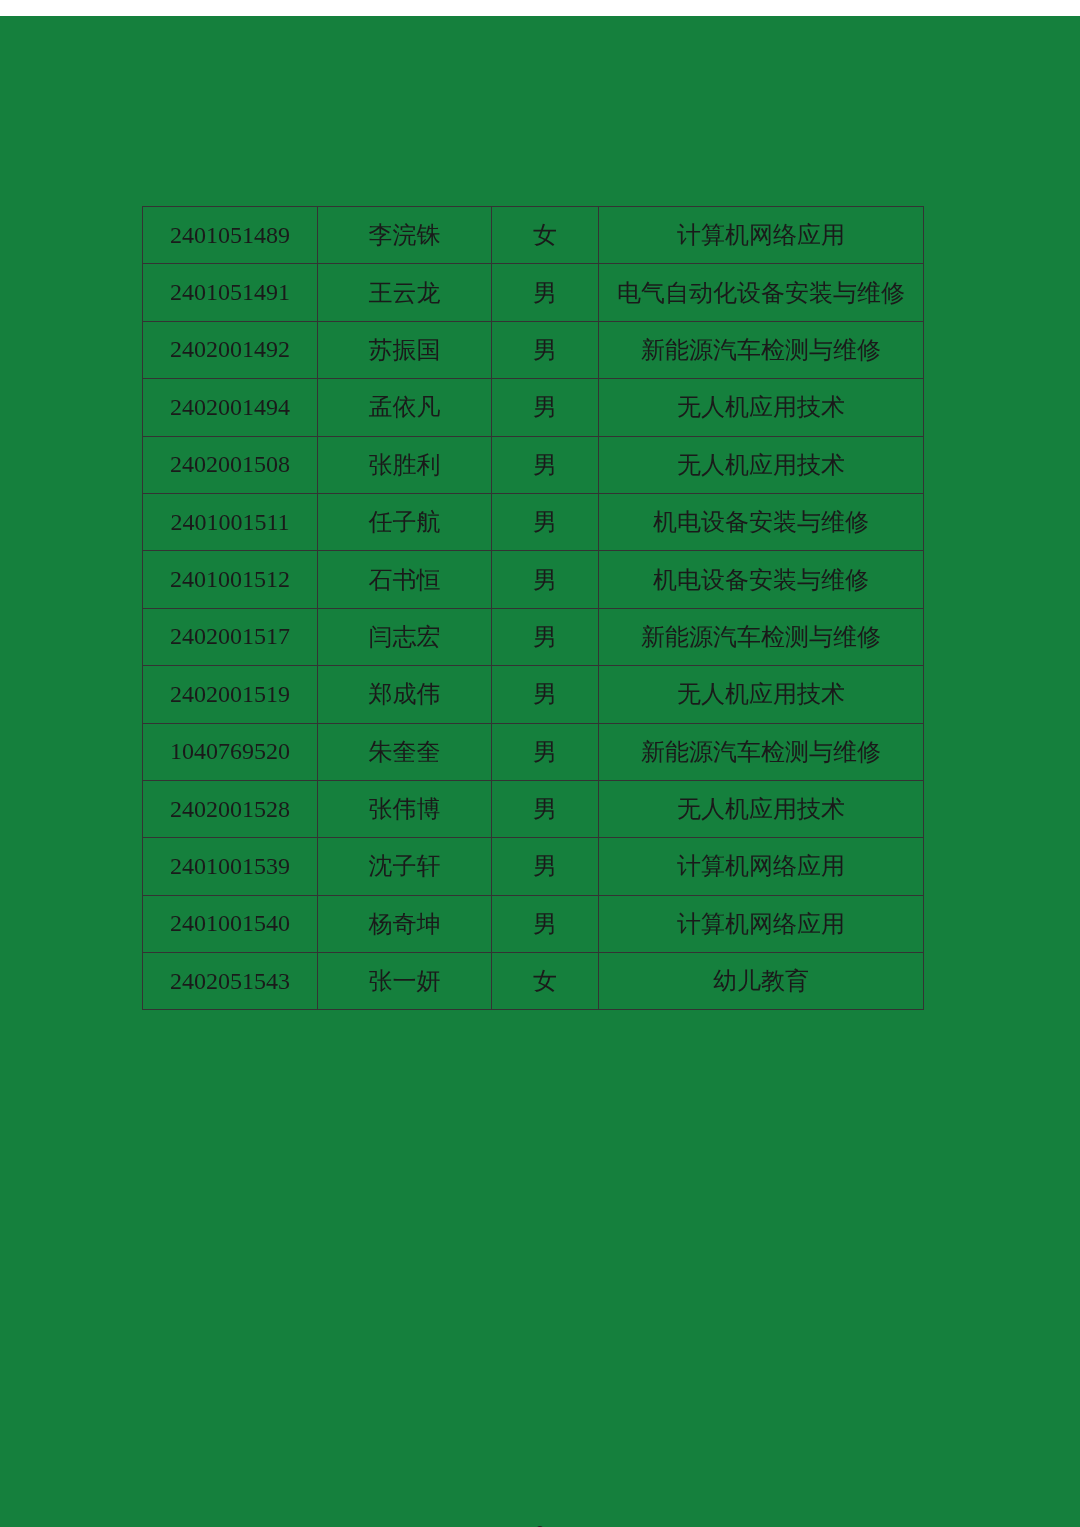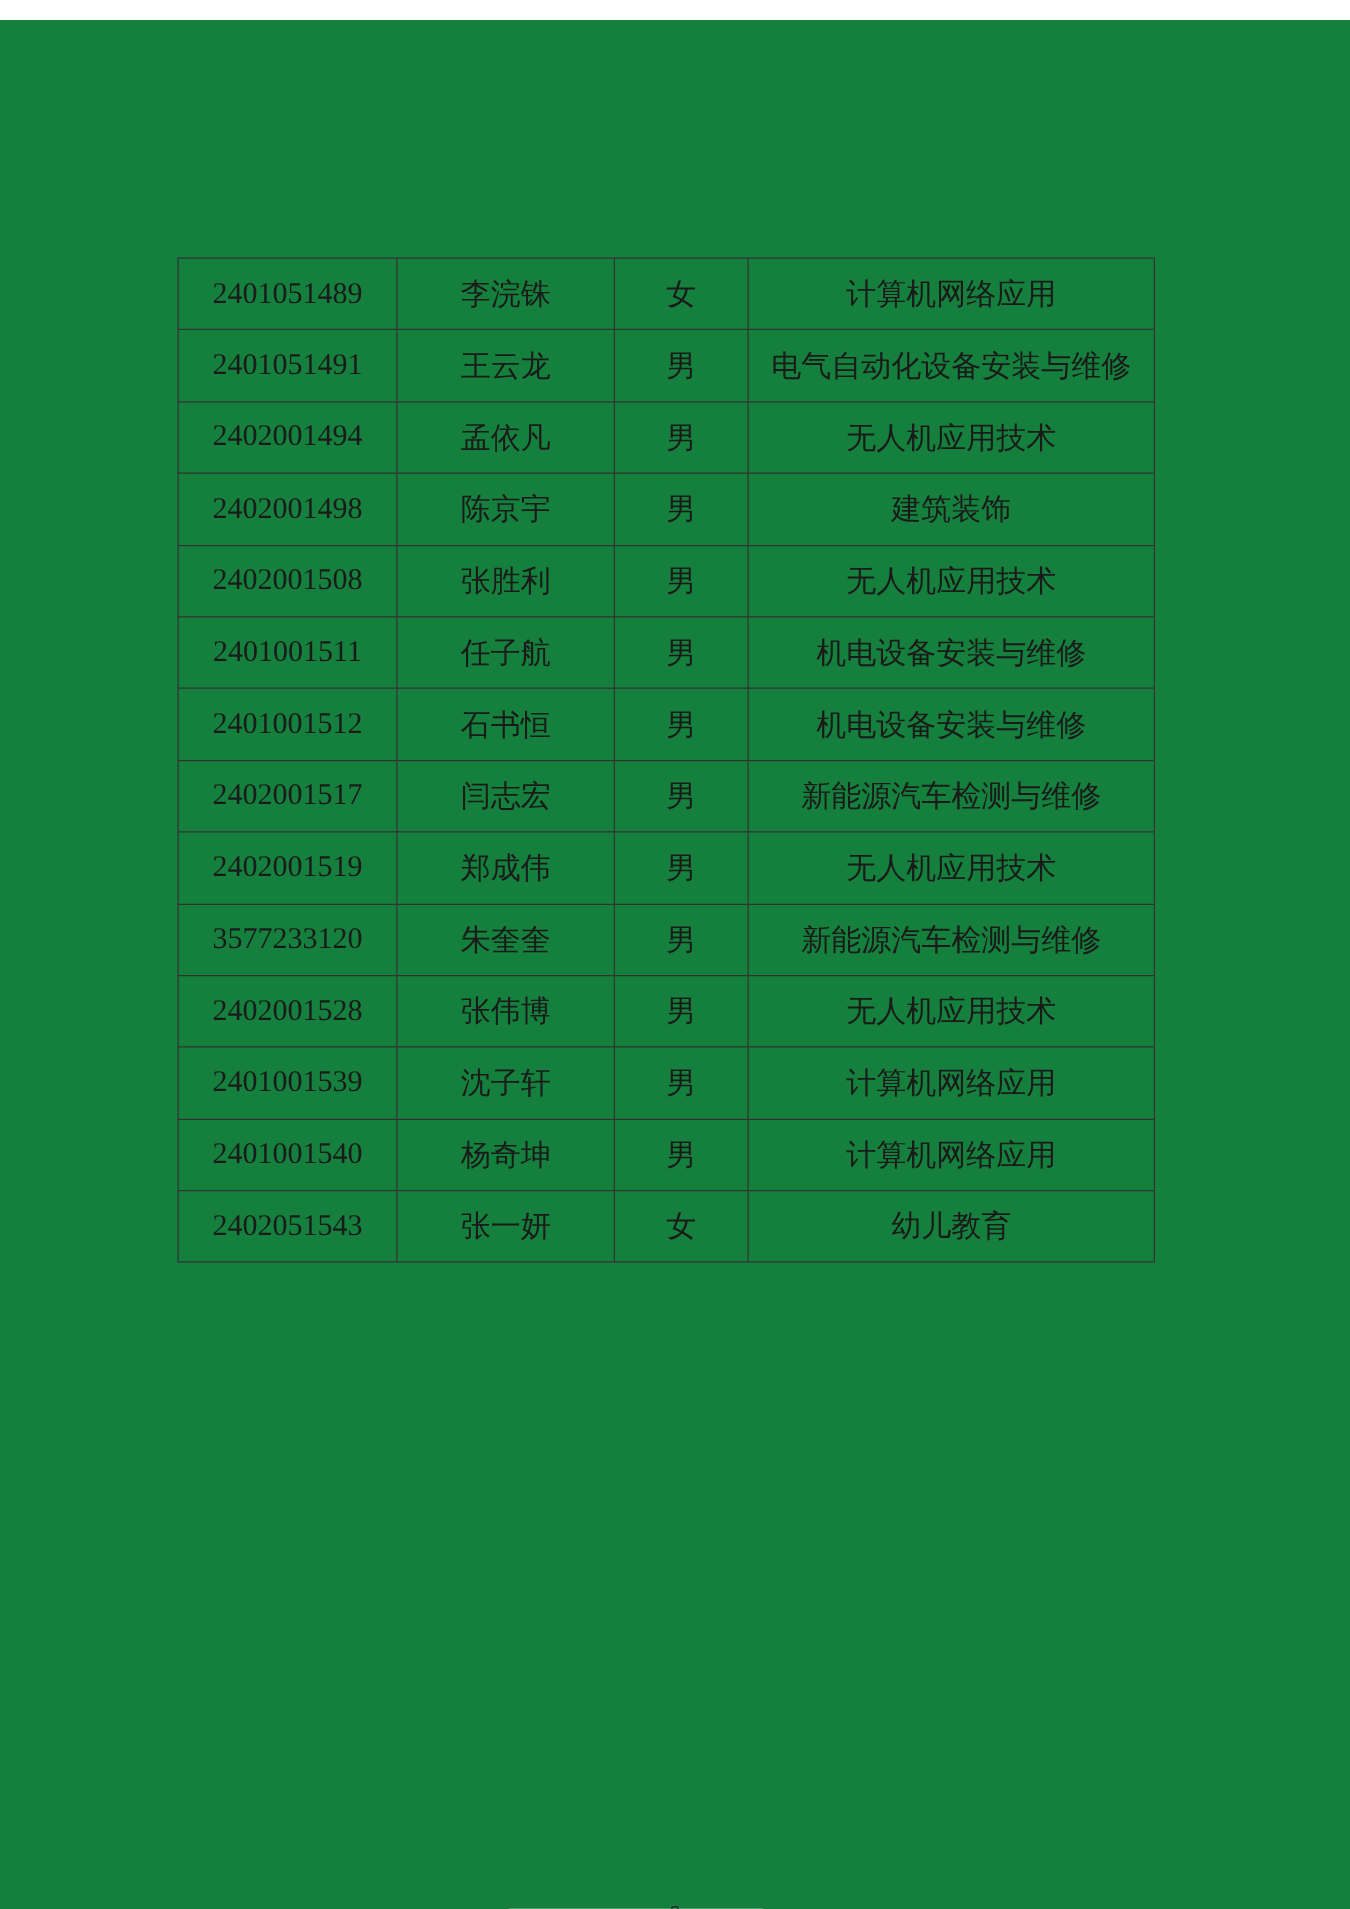--- a/index.html
+++ b/index.html
@@ -34,30 +34,30 @@
           <td class="cjk">女</td>
           <td class="cjk">计算机网络应用</td>
         </tr>
         <tr>
           <td class="id">2401051491</td>
           <td class="cjk">王云龙</td>
           <td class="cjk">男</td>
           <td class="cjk">电气自动化设备安装与维修</td>
         </tr>
         <tr>
+          <td class="id">2402001492</td>
+          <td class="cjk">苏振国</td>
+          <td class="cjk">男</td>
+          <td class="cjk">新能源汽车检测与维修</td>
+        </tr>
+        <tr>
           <td class="id">2402001494</td>
           <td class="cjk">孟依凡</td>
           <td class="cjk">男</td>
           <td class="cjk">无人机应用技术</td>
-        </tr>
-        <tr>
-          <td class="id">2402001498</td>
-          <td class="cjk">陈京宇</td>
-          <td class="cjk">男</td>
-          <td class="cjk">建筑装饰</td>
         </tr>
         <tr>
           <td class="id">2402001508</td>
           <td class="cjk">张胜利</td>
           <td class="cjk">男</td>
           <td class="cjk">无人机应用技术</td>
         </tr>
         <tr>
           <td class="id">2401001511</td>
           <td class="cjk">任子航</td>
@@ -76,21 +76,21 @@
           <td class="cjk">男</td>
           <td class="cjk">新能源汽车检测与维修</td>
         </tr>
         <tr>
           <td class="id">2402001519</td>
           <td class="cjk">郑成伟</td>
           <td class="cjk">男</td>
           <td class="cjk">无人机应用技术</td>
         </tr>
         <tr>
-          <td class="id">3577233120</td>
+          <td class="id">1040769520</td>
           <td class="cjk">朱奎奎</td>
           <td class="cjk">男</td>
           <td class="cjk">新能源汽车检测与维修</td>
         </tr>
         <tr>
           <td class="id">2402001528</td>
           <td class="cjk">张伟博</td>
           <td class="cjk">男</td>
           <td class="cjk">无人机应用技术</td>
         </tr>

